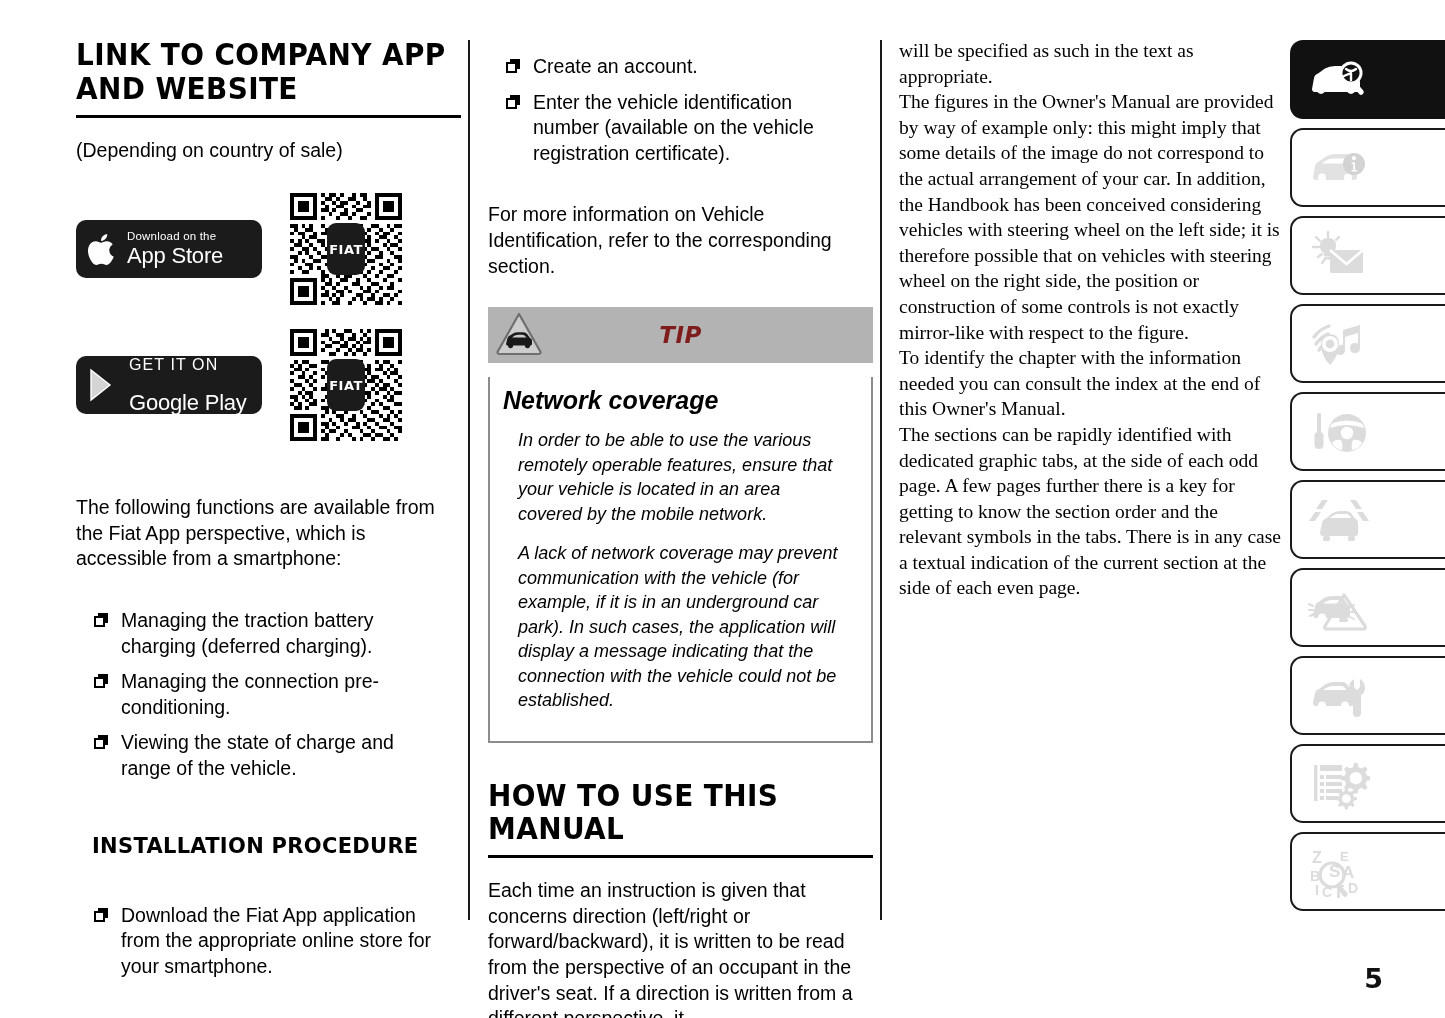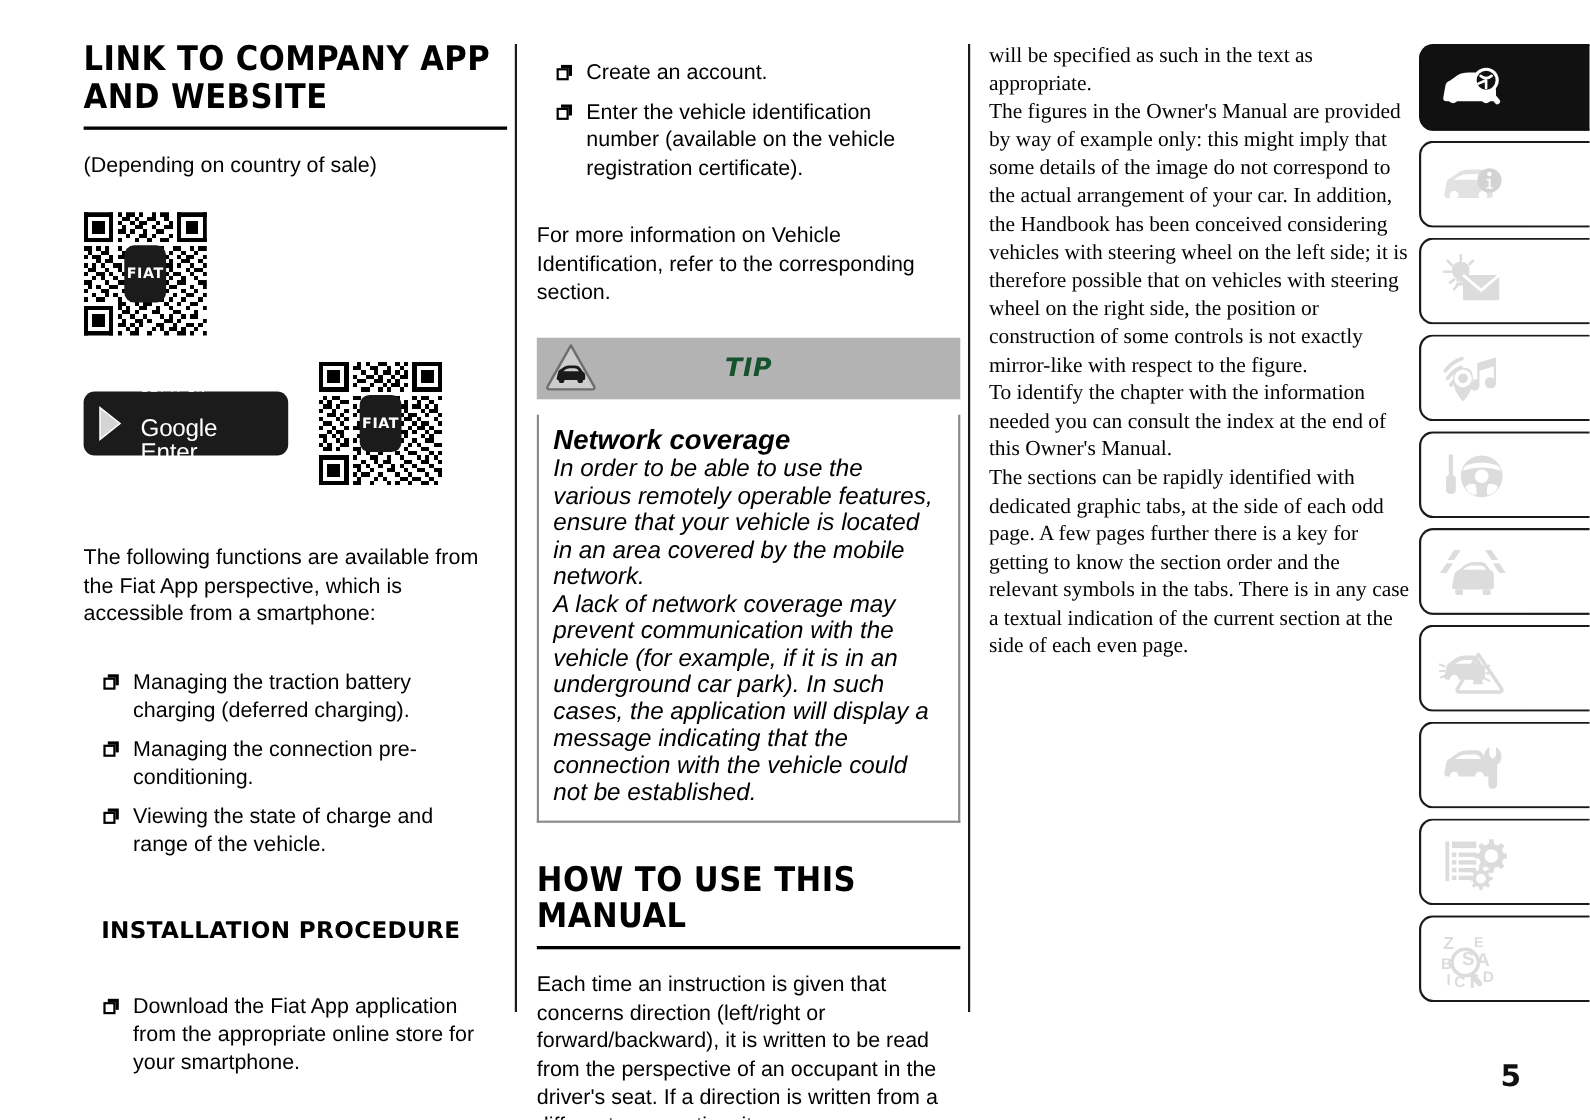--- a/index.html
+++ b/index.html
@@ -141,21 +141,21 @@
   .badge-txt .small {
     font-size: 11.5px;
     letter-spacing: 0.2px;
     margin-bottom: 3px;
   }
   .badge-txt .big {
     font-size: 22px;
     letter-spacing: -0.2px;
   }
   .badge-txt .small-caps {
-    font-size: 10px;
+    font-size: 16px;
     letter-spacing: 1.1px;
     margin-bottom: 19px;
   }
 
   
   .qr {
     width: 112px;
     height: 112px;
     position: relative;
     background: #fff;
@@ -195,42 +195,42 @@
     width: 50px;
     height: 48px;
   }
   .tip-label {
     width: 100%;
     text-align: center;
     font-family: "DejaVu Sans", sans-serif;
     font-style: italic;
     font-weight: bold;
     font-size: 23px;
-    color: #14532d;
+    color: #7f1d1d;
     letter-spacing: 0.5px;
   }
   .tip-box {
     border: 2px solid #8c8c8c;
     border-top: none;
     margin-top: 14px;
     padding: 11px 13px 13px 13px;
     box-sizing: border-box;
   }
   .tip-box .tip-head {
     font-weight: bold;
     font-style: italic;
     font-size: 25px;
     line-height: 25px;
     margin: 0 0 1px 0;
   }
   .tip-box p {
     font-style: italic;
-    font-size: 22px;
+    font-size: 18px;
     line-height: 24.5px;
-    margin: 0;
+    margin: 15px;
   }
 
   
   .tab-strip {
     position: absolute;
     left: 1290px;
     top: 40px;
     width: 160px;
   }
   .tab {
@@ -282,20 +282,30 @@
     <h1 class="section-title">LINK TO COMPANY APP AND WEBSITE</h1>
 
     <div class="gap-md"></div>
     <p class="body-text">(Depending on country of sale)</p>
 
     <div class="gap-lg"></div>
 
     <div class="badges">
 
       <div class="badge-row">
+        <div class="store-badge">
+          <svg width="30" height="35" viewBox="0 0 30 35">
+            <path d="M21.3 18.4c0-4 3.2-5.9 3.4-6-1.8-2.7-4.7-3-5.7-3.1-2.4-0.2-4.8 1.4-6 1.4-1.2 0-3.1-1.4-5.2-1.4-2.7 0-5.1 1.6-6.5 4-2.8 4.8-0.7 11.9 2 15.8 1.3 1.9 2.9 4 5 3.9 2-0.1 2.8-1.3 5.2-1.3 2.4 0 3.1 1.3 5.2 1.2 2.2 0 3.5-1.9 4.8-3.8 1.5-2.2 2.1-4.3 2.2-4.4-0.1 0-4.3-1.6-4.4-6.3z" fill="#ffffff"></path>
+            <path d="M17.6 6.8c1.1-1.3 1.8-3.1 1.6-4.9-1.5 0.1-3.4 1-4.5 2.3-1 1.1-1.9 3-1.6 4.7 1.7 0.1 3.4-0.8 4.5-2.1z" fill="#ffffff"></path>
+          </svg>
+          <div class="badge-txt">
+            <span class="small">Download on the</span>
+            <span class="big">App Store</span>
+          </div>
+        </div>
 
         <div class="qr">
           <svg width="112" height="112" viewBox="0 0 29 29" shape-rendering="crispEdges">
             <rect width="29" height="29" fill="#ffffff"></rect>
             <g fill="#000000">
               <rect x="0" y="0" width="7" height="1"></rect>
                 <rect x="0" y="6" width="7" height="1"></rect>
               <rect x="0" y="0" width="1" height="7"></rect>
                 <rect x="6" y="0" width="1" height="7"></rect>
               <rect x="2" y="2" width="3" height="3"></rect>
@@ -500,21 +510,21 @@
       </div>
 
       <div class="badge-row">
         <div class="store-badge">
           <svg width="32" height="34" viewBox="0 0 32 34">
             <path d="M3 2 L22 17 L3 32 Z" fill="#d4d4d4"></path>
             <path d="M3 2 L22 17 L3 32 Z" fill="none" stroke="#ffffff" stroke-width="1.4"></path>
           </svg>
           <div class="badge-txt">
             <span class="small-caps">GET IT ON</span>
-            <span class="big">Google Enter</span>
+            <span class="big">Google Play</span>
           </div>
         </div>
 
         <div class="qr">
           <svg width="112" height="112" viewBox="0 0 29 29" shape-rendering="crispEdges">
             <rect width="29" height="29" fill="#ffffff"></rect>
             <g fill="#000000">
               <rect x="0" y="0" width="7" height="1"></rect>
                 <rect x="0" y="6" width="7" height="1"></rect>
               <rect x="0" y="0" width="1" height="7"></rect>

